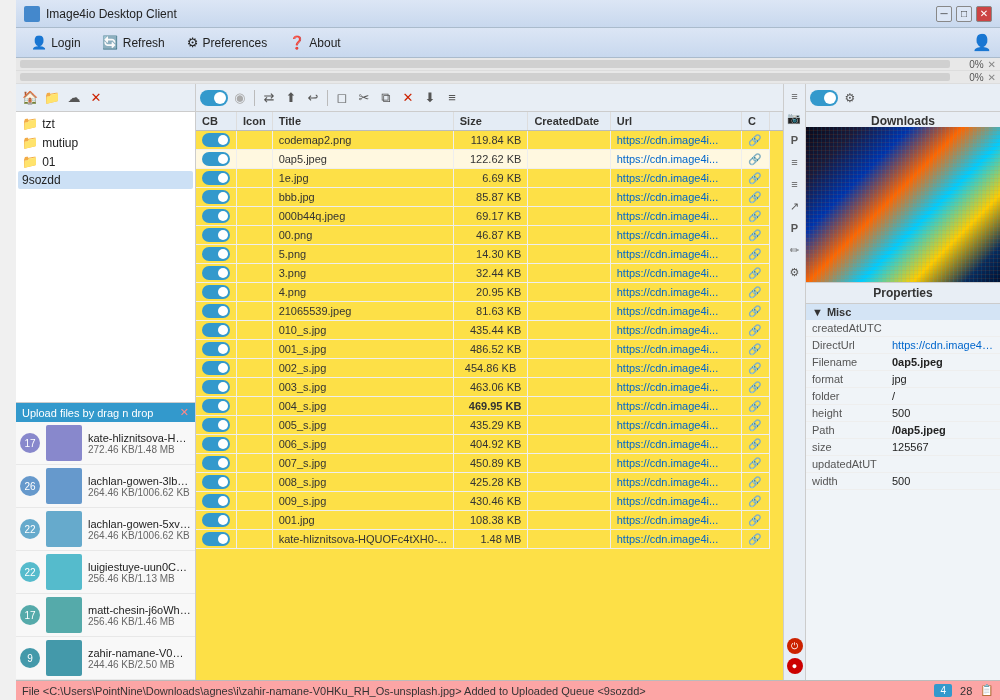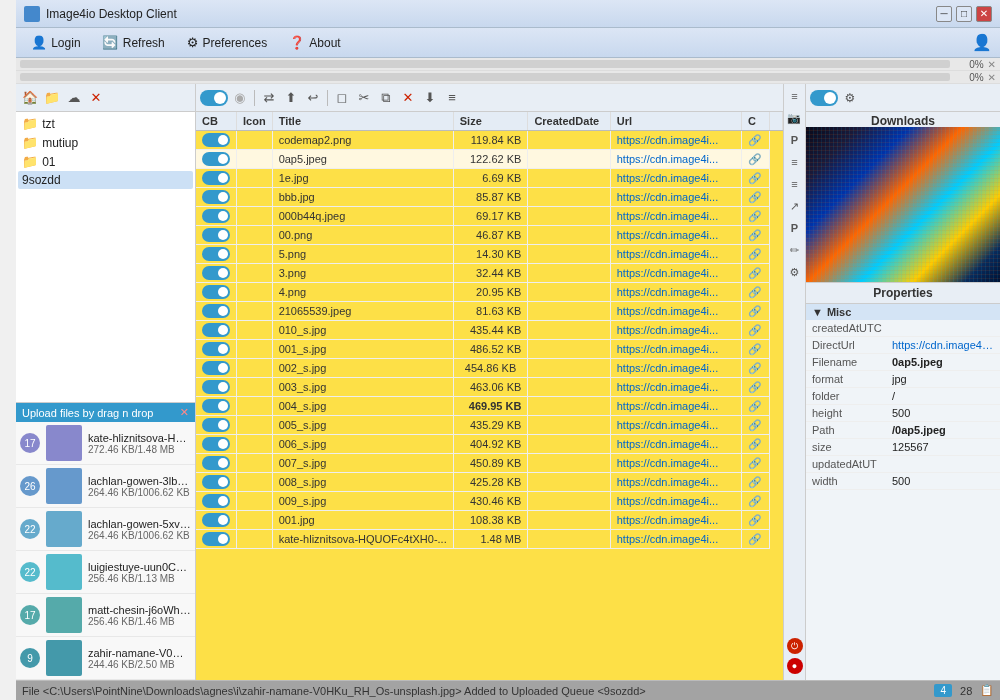--- a/index.html
+++ b/index.html
@@ -262,21 +262,21 @@
       width: 20px; height: 20px;
       display: flex; align-items: center; justify-content: center;
       cursor: pointer; border-radius: 2px;
       font-size: 11px; color: #555;
     }
     .it-btn.red { color: #cc2200; }
 
     
     #status-bar {
       height: 20px;
-      background: #a3a3a3;
+      background: #fca5a5;
       border-top: 1px solid #bbb;
       display: flex;
       align-items: center;
       padding: 0 6px;
       font-size: 11px;
       color: #333;
       gap: 8px;
     }
     .status-text { flex: 1; }
     .status-count { background: #3399cc; color: white; padding: 1px 6px; border-radius: 2px; font-size: 10px; }

